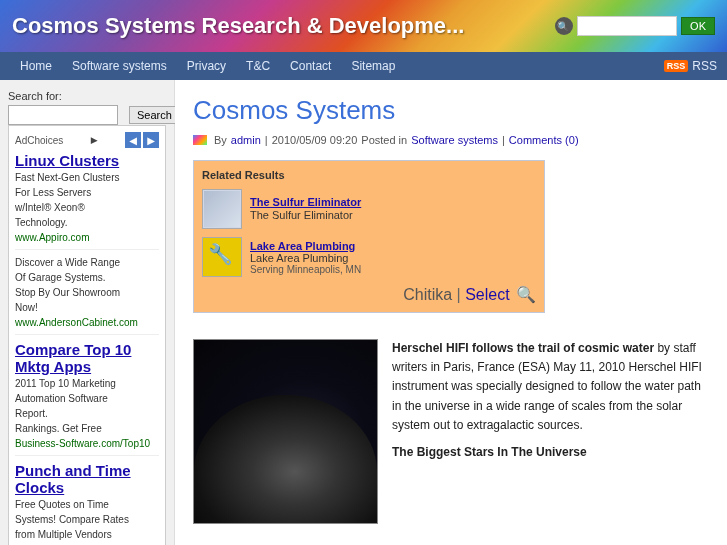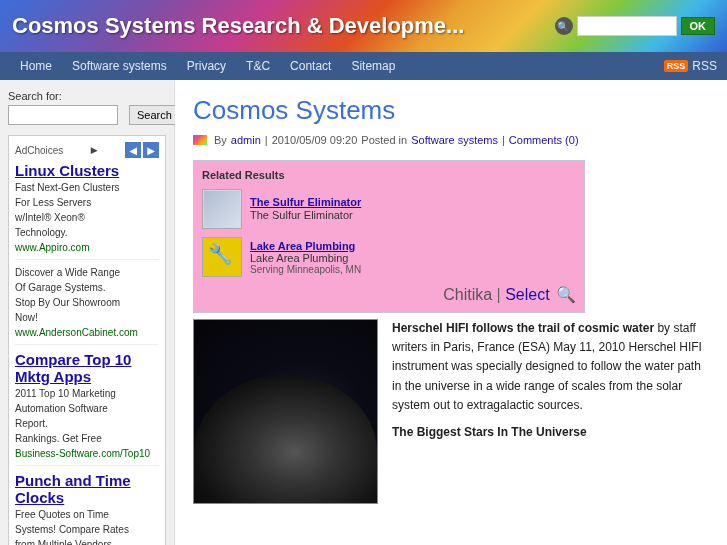--- a/index.html
+++ b/index.html
@@ -94,21 +94,21 @@
       background: #f0f0f0;
       padding: 10px 8px;
       border-right: 1px solid #ddd;
     }
     #search-label {
       font-size: 11px;
       color: #333;
       display: block;
       margin-bottom: 3px;
     }
-    #sidebar-search-row { display: flex; gap: 11px; margin-bottom: 10px; }
+    #sidebar-search-row { display: flex; align-items: center; gap: 11px; margin-bottom: 0; }
     #sidebar-search-input {
       width: 110px; height: 20px;
       border: 1px solid #aaa;
       padding: 2px 4px;
       font-size: 11px;
     }
     #sidebar-search-btn {
       background: #e0e0e0;
       border: 1px solid #aaa;
       padding: 2px 6px;
@@ -169,23 +169,23 @@
       background: linear-gradient(135deg, #4488ff, #ff4488, #ffaa00, #44ff88);
       display: inline-block;
       margin-right: 3px;
     }
     .post-meta a { color: #1a0dab; text-decoration: none; }
 
     
     .related-box {
       border: 1px solid #c0c8d8;
       padding: 8px;
-      margin-bottom: 6px;
-      background: #f9a8d4;
-      width: 392px;
+      margin-bottom: 26px;
+      background: #fdba74;
+      width: 352px;
     }
     .related-title {
       font-size: 11px;
       color: #333;
       font-weight: bold;
       margin-bottom: 8px;
     }
     .related-item {
       display: flex;
       align-items: center;
@@ -245,21 +245,21 @@
     .article-text strong { font-weight: bold; }
   </style>
 </head>
 <body>
 
 <div id="header">
   <span id="header-title">Cosmos Systems Research &amp; Developme...</span>
   <div id="header-search-area">
     <div id="search-icon-header">🔍</div>
     <input id="header-search-input" type="text" style="width: 100px; height: 20px; font-size: 11px; border: 1px solid rgb(204, 204, 204); padding: 2px 4px;">
-    <button id="header-search-btn" style="background:#228b22;color:white;border:1px solid #1a6b1a;padding:2px 8px;font-size:11px;cursor:pointer;font-weight:bold;">OK</button>
+    <button id="header-search-btn" style="background:#228b22;color:white;border:1px solid #1a6b1a;padding:2px 8px;font-size:11px;cursor:pointer;font-weight:normal;">OK</button>
   </div>
 </div>
 
 <div id="navbar">
   <a class="nav-item" href="#">Home</a>
   <a class="nav-item" href="#">Software systems</a>
   <a class="nav-item" href="#">Privacy</a>
   <a class="nav-item" href="#">T&amp;C</a>
   <a class="nav-item" href="#">Contact</a>
   <a class="nav-item" href="#">Sitemap</a>

